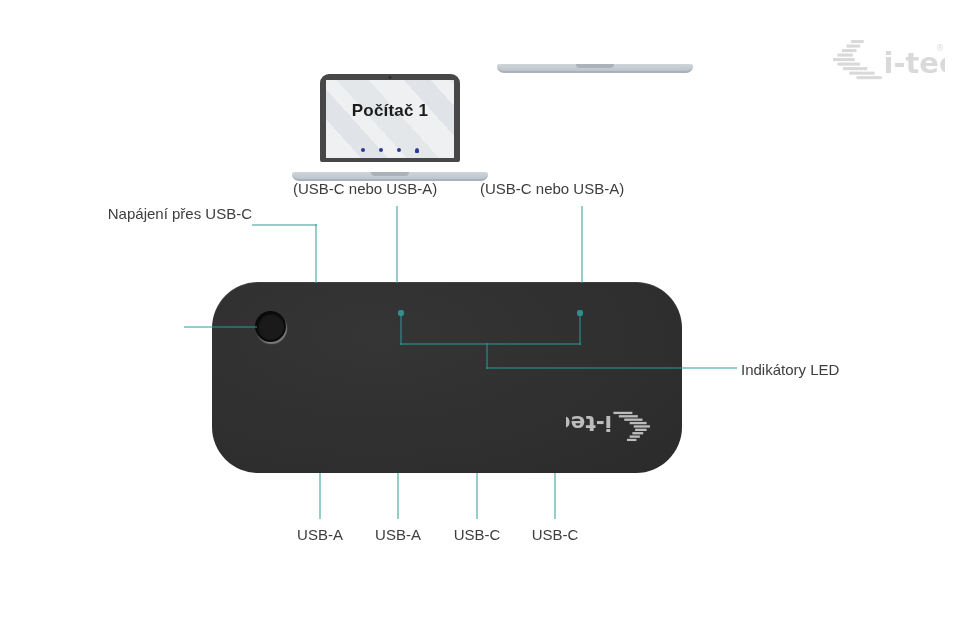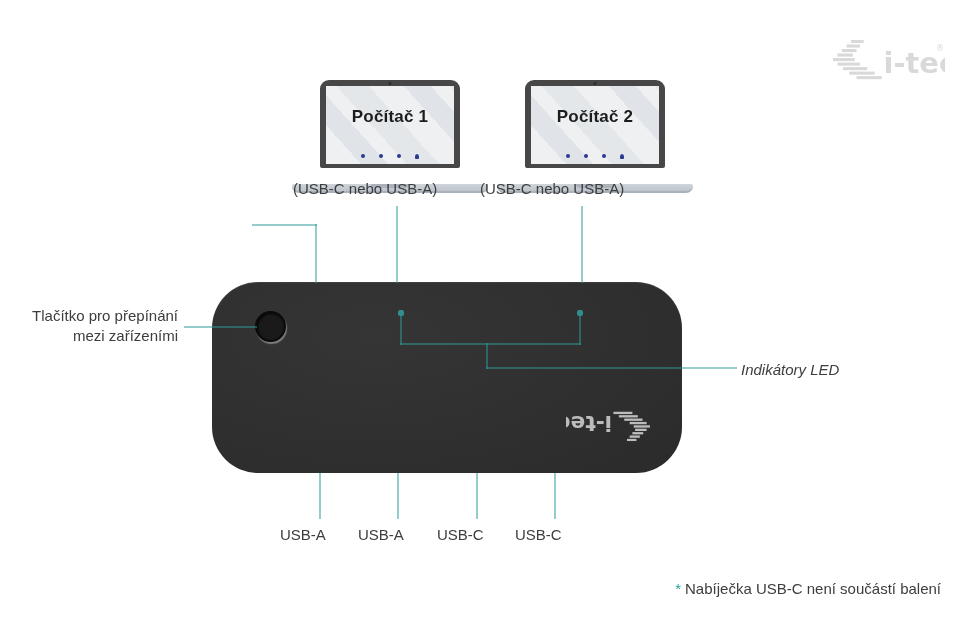--- a/index.html
+++ b/index.html
@@ -13,21 +13,21 @@
   .itec-logo { display:block; }
   .itec-logo text { font-family:"DejaVu Sans", sans-serif; }
   .brand-logo { position:absolute; left:833px; top:40px; width:112px; color:#d9d9d9; }
   .device-logo { position:absolute; left:354px; top:128px; width:84px; color:#c9c9c9;
                  transform:rotate(180deg); opacity:0.92; }
 
   
   .laptop { position:absolute; width:196px; top:64px; }
   .laptop.pc1 { left:292px; }
   .laptop.pc2 { left:497px; }
-  .bezel { width:140px; height:88px; margin:16px auto; background:#474747;
+  .bezel { width:140px; height:88px; margin:10px auto; background:#474747;
            border-radius:9px 9px 2px 2px; padding:6px 6px 4px 6px; position:relative; }
   .webcam { position:absolute; top:2px; left:50%; transform:translateX(-50%);
             width:3px; height:3px; border-radius:50%; background:#2e2e2e; }
   .screen { width:100%; height:100%; position:relative; overflow:hidden;
             display:flex; align-items:center; justify-content:center; padding-bottom:16px;
             background:repeating-linear-gradient(48deg,
               #eef0f2 0px, #eef0f2 26px, #e0e3e7 26px, #e0e3e7 46px, #eef0f2 46px,
               #eef0f2 60px, #e4e7ea 60px, #e4e7ea 84px); }
   .pc-name { font-size:17px; font-weight:bold; color:#1c1c1c; letter-spacing:0.2px; }
   .taskbar { position:absolute; bottom:5px; left:0; right:0;
@@ -59,22 +59,22 @@
   .tline { position:absolute; background:rgba(42,156,153,0.5); }
 
   
   .ann { position:absolute; font-size:15px; line-height:20px; color:#3d3d3d; }
   .ann.right { text-align:right; }
   .accent { color:#2aa19e; }
   .sp-l { margin-left:4px; }
   .sp-r { margin-right:4px; }
   .power-label { left:40px; top:204px; width:212px; }
   .button-label { left:0px; top:306px; width:178px; }
-  .led-label { left:741px; top:360px;font-style:italic; }
-  .port-label { top:525px; width:80px; }
+  .led-label { left:741px; top:360px; }
+  .port-label { top:525px; width:80px; text-align:center; }
   .footnote { right:20px; top:579px; }
 </style>
 </head>
 <body>
 
 <div class="canvas">
 
   <svg class="itec-logo brand-logo" viewBox="0 0 124 46">
     <g fill="currentColor">
       <rect x="20" y="0" width="14" height="3.4"></rect>
@@ -103,32 +103,20 @@
           <span class="tb-dot person"></span>
         </div>
       </div>
     </div>
     <div class="base">
       <span class="notch"></span>
     </div>
   </div>
 
   <div class="laptop pc2">
-    <div class="bezel">
-      <span class="webcam"></span>
-      <div class="screen">
-        <span class="pc-name">Počítač 2</span>
-        <div class="taskbar">
-          <span class="tb-dot"></span>
-          <span class="tb-dot"></span>
-          <span class="tb-dot"></span>
-          <span class="tb-dot person"></span>
-        </div>
-      </div>
-    </div>
     <div class="base">
       <span class="notch"></span>
     </div>
   </div>
 
   <div class="conn-label c1">(USB-C nebo USB-A)</div>
   <div class="conn-label c2">(USB-C nebo USB-A)</div>
 
   <div class="device">
     <div class="sw-button"></div>
@@ -159,31 +147,25 @@
   <div class="tline" style="left:579px;top:315px;width:2px;height:30px;"></div>
   <div class="tline" style="left:400px;top:343px;width:181px;height:2px;"></div>
   <div class="tline" style="left:486px;top:343px;width:2px;height:26px;"></div>
   <div class="tline" style="left:486px;top:367px;width:251px;height:2px;"></div>
   <div class="tline" style="left:319px;top:473px;width:2px;height:46px;"></div>
   <div class="tline" style="left:397px;top:473px;width:2px;height:46px;"></div>
   <div class="tline" style="left:476px;top:473px;width:2px;height:46px;"></div>
   <div class="tline" style="left:554px;top:473px;width:2px;height:46px;"></div>
 
   <div class="ann right power-label">
+    <div>Napájení přes USB-C</div>
   </div>
 
-  <div class="ann right button-label">
-    <div>Tlačítko pro přepínání</div>
-    <div>mezi zařízeními</div>
-  </div>
 
   <div class="ann led-label">Indikátory LED</div>
 
   <div class="ann port-label" style="left:280px;">USB-A</div>
   <div class="ann port-label" style="left:358px;">USB-A</div>
   <div class="ann port-label" style="left:437px;">USB-C</div>
   <div class="ann port-label" style="left:515px;">USB-C</div>
 
-  <div class="ann footnote">
-    <span class="accent sp-r">*</span><span>Nabíječka USB-C není součástí balení</span>
-  </div>
 
 </div>
 
 </body></html>

